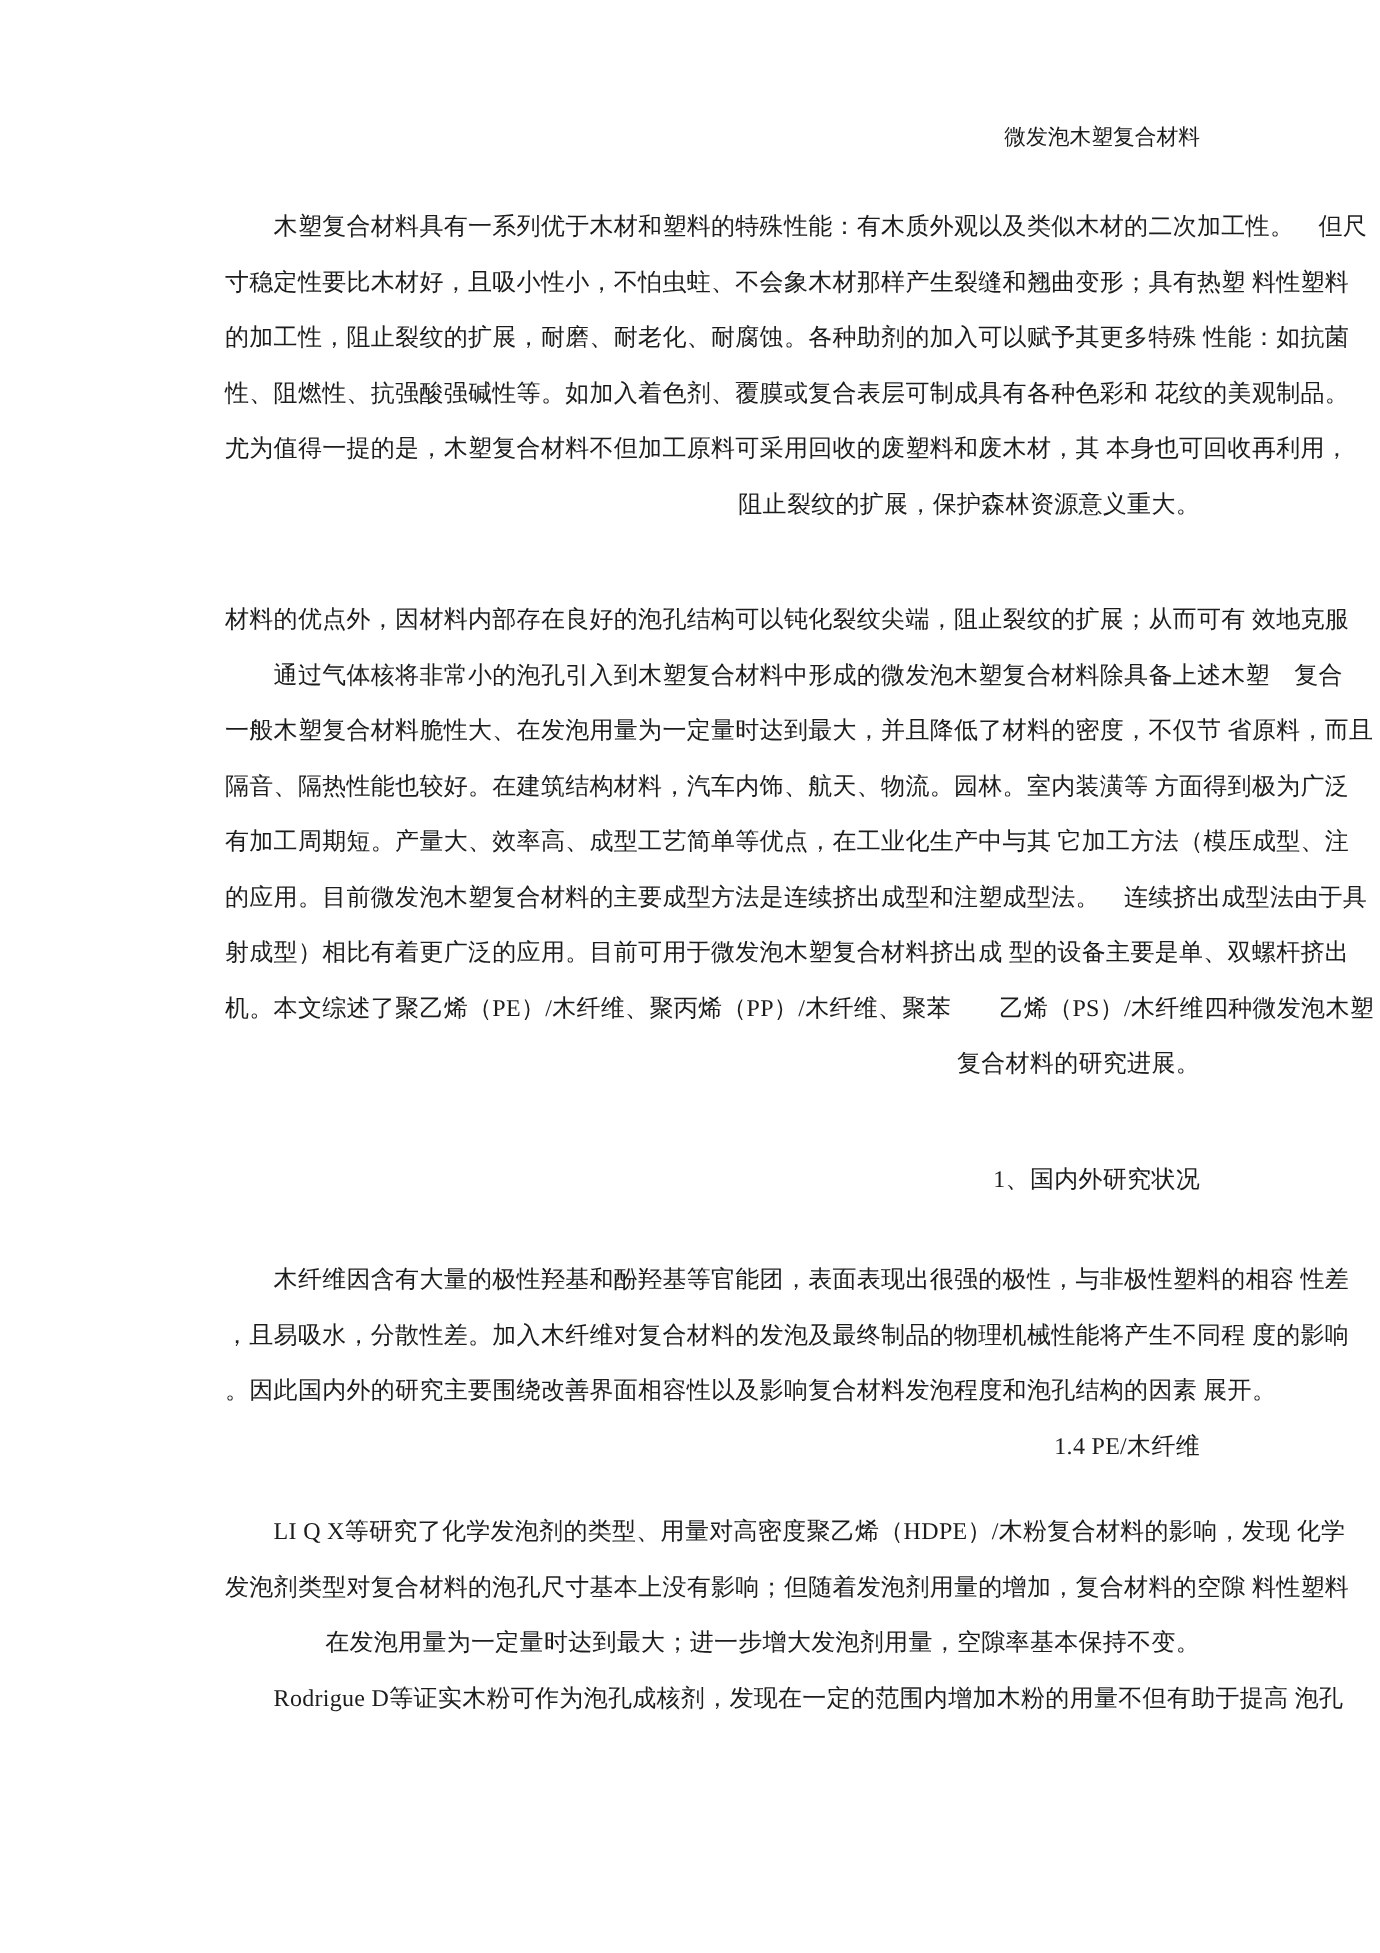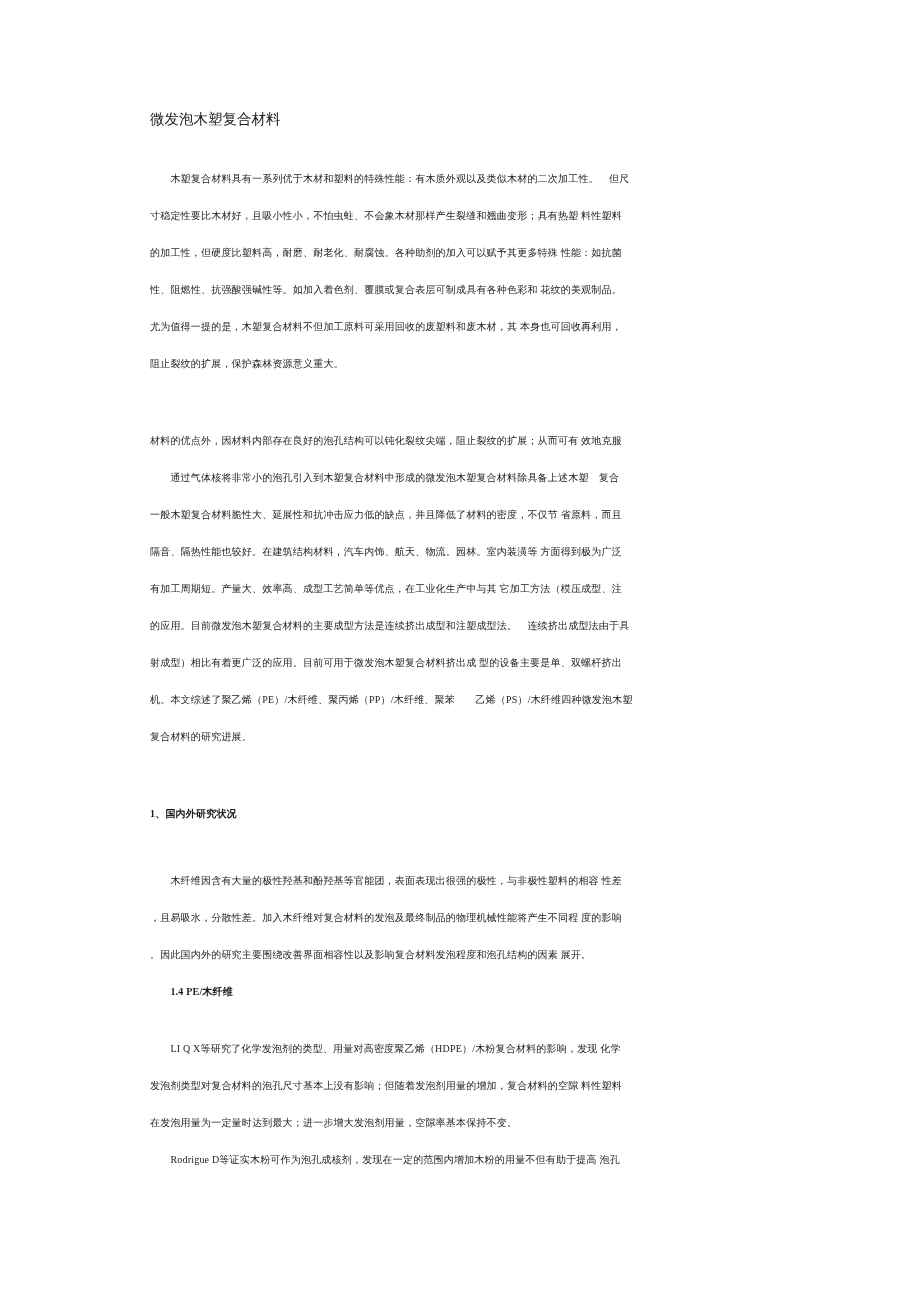--- a/index.html
+++ b/index.html
@@ -12,66 +12,67 @@
     width: 920px;
     height: 1302px;
     background: #ffffff;
     overflow: hidden;
     font-family: "Liberation Serif", "DejaVu Serif", serif;
     color: #1c1c1c;
   }
   .doc {
     position: absolute;
     left: 150px;
-    top: 101px;
+    top: 74px;
     width: 650px;
+    text-align: right;
   }
   .doc-title {
     margin: 0;
     font-size: 14.5px;
     font-weight: normal;
     line-height: 37px;
     white-space: pre;
   }
   .block { margin: 0; }
   .line {
-    font-size: 10px;
+    font-size: 16px;
     line-height: 37px;
     white-space: pre;
     letter-spacing: 0.2px;
   }
-  .heading .line, .heading2 .line { font-weight: bold; }
+  .heading .line, .heading2 .line { font-weight: normal; }
   
   .blk0 { margin-top: 22px; }  
   .blk1 { margin-top: 40px; }  
   .blk2 { margin-top: 40px; }  
   .blk3 { margin-top: 30px; }  
   .blk4 { margin-top: 0; }     
   .blk5 { margin-top: 20px; }  
   .blk6 { margin-top: 0; }     
 </style>
 </head>
 <body>
 
 <div class="page">
   <div class="doc">
     <h1 class="doc-title">微发泡木塑复合材料</h1>
     <div id="doc-blocks">
         <div class="block paragraph blk0">
           <div class="line">　　木塑复合材料具有一系列优于木材和塑料的特殊性能：有木质外观以及类似木材的二次加工性。　但尺</div>
           <div class="line">寸稳定性要比木材好，且吸小性小，不怕虫蛀、不会象木材那样产生裂缝和翘曲变形；具有热塑 料性塑料</div>
-          <div class="line">的加工性，但硬度比塑料高，耐磨、耐老化、耐腐蚀。各种助剂的加入可以赋予其更多特殊 性能：如抗菌</div>
+          <div class="line">的加工性，阻止裂纹的扩展，耐磨、耐老化、耐腐蚀。各种助剂的加入可以赋予其更多特殊 性能：如抗菌</div>
           <div class="line">性、阻燃性、抗强酸强碱性等。如加入着色剂、覆膜或复合表层可制成具有各种色彩和 花纹的美观制品。</div>
           <div class="line">尤为值得一提的是，木塑复合材料不但加工原料可采用回收的废塑料和废木材，其 本身也可回收再利用，</div>
           <div class="line">阻止裂纹的扩展，保护森林资源意义重大。</div>
         </div>
         <div class="block paragraph blk1">
           <div class="line">材料的优点外，因材料内部存在良好的泡孔结构可以钝化裂纹尖端，阻止裂纹的扩展；从而可有 效地克服</div>
           <div class="line">　　通过气体核将非常小的泡孔引入到木塑复合材料中形成的微发泡木塑复合材料除具备上述木塑　复合</div>
-          <div class="line">一般木塑复合材料脆性大、延展性和抗冲击应力低的缺点，并且降低了材料的密度，不仅节 省原料，而且</div>
+          <div class="line">一般木塑复合材料脆性大、在发泡用量为一定量时达到最大，并且降低了材料的密度，不仅节 省原料，而且</div>
           <div class="line">隔音、隔热性能也较好。在建筑结构材料，汽车内饰、航天、物流。园林。室内装潢等 方面得到极为广泛</div>
           <div class="line">有加工周期短。产量大、效率高、成型工艺简单等优点，在工业化生产中与其 它加工方法（模压成型、注</div>
           <div class="line">的应用。目前微发泡木塑复合材料的主要成型方法是连续挤出成型和注塑成型法。　连续挤出成型法由于具</div>
           <div class="line">射成型）相比有着更广泛的应用。目前可用于微发泡木塑复合材料挤出成 型的设备主要是单、双螺杆挤出</div>
           <div class="line">机。本文综述了聚乙烯（PE）/木纤维、聚丙烯（PP）/木纤维、聚苯　　乙烯（PS）/木纤维四种微发泡木塑</div>
           <div class="line">复合材料的研究进展。</div>
         </div>
         <div class="block heading blk2">
           <div class="line">1、国内外研究状况</div>
         </div>

